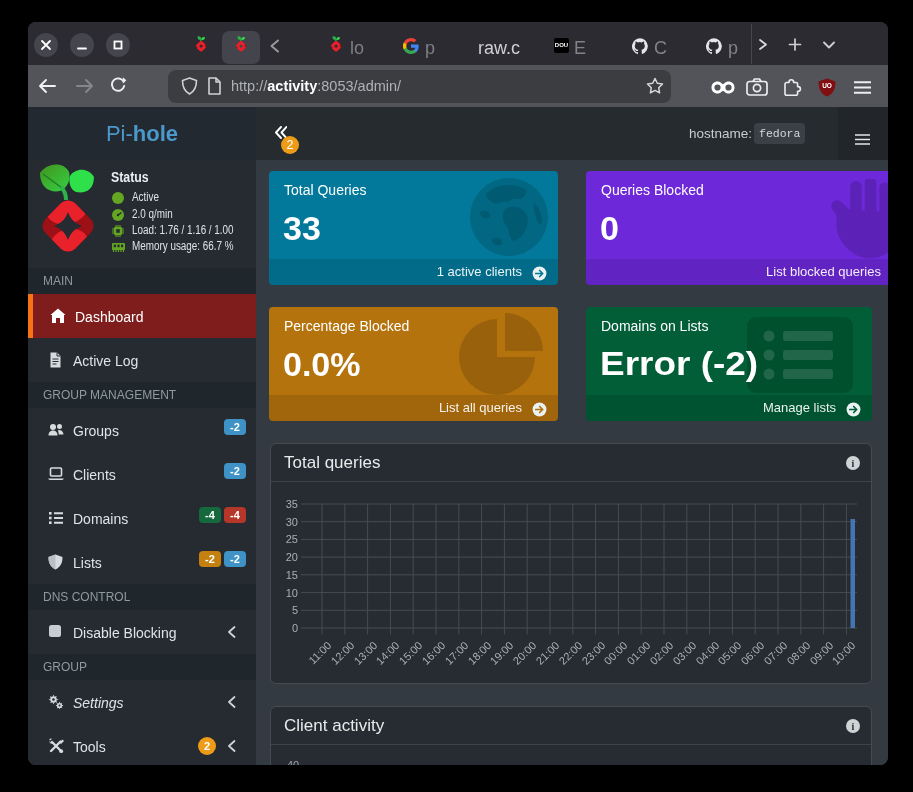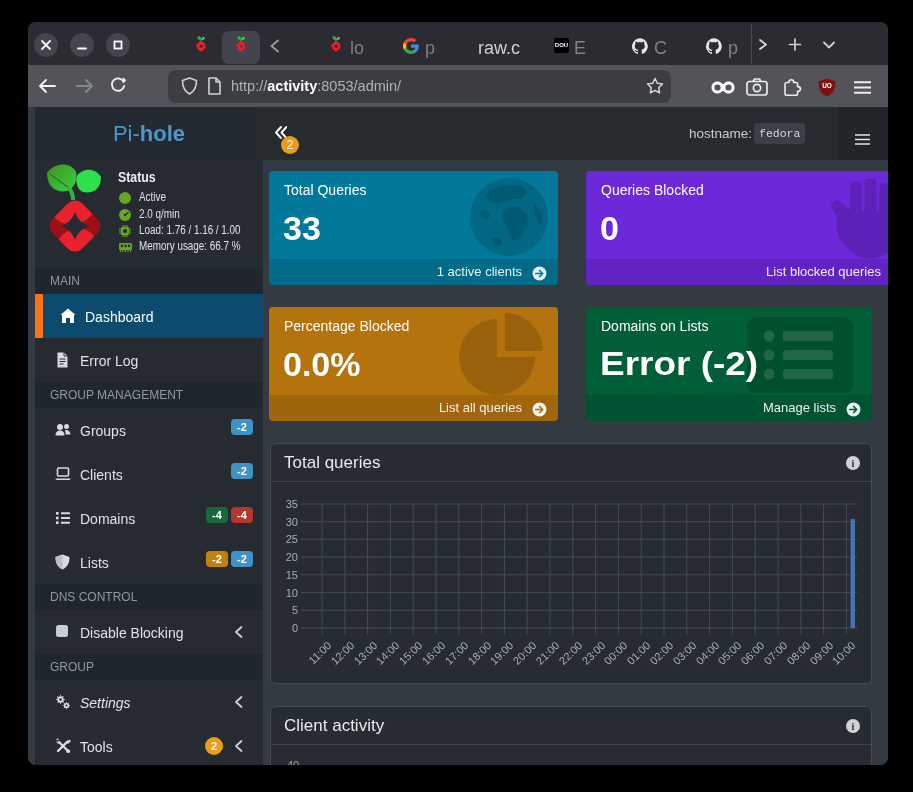--- a/index.html
+++ b/index.html
@@ -11,21 +11,21 @@
 .wbtn{position:absolute;top:11px;width:24px;height:24px;border-radius:50%;background:#45464d}
 .tabtxt{position:absolute;top:16px;font-size:18px;color:#b6b7bc;white-space:nowrap}
 #activetab{position:absolute;left:194px;top:9px;width:38px;height:33px;border-radius:7px;background:#44454c}
 
 #toolbar{position:absolute;left:0;top:43px;width:860px;height:42px;background:#525459}
 #urlbar{position:absolute;left:140px;top:5px;width:503px;height:33px;border-radius:8px;background:#3b3d41}
 #urltext{position:absolute;left:203px;top:13px;font-size:14.5px;color:#aeb1b6;white-space:nowrap}
 #urltext b{color:#fdfdfe;font-weight:700}
 
 #app{position:absolute;left:0;top:85px;width:860px;height:658px;background:#333a41}
-#sidebar{position:absolute;left:7px;top:0;width:228px;height:658px;background:#252b31;overflow:hidden}
+#sidebar{position:absolute;left:0;top:0;width:228px;height:658px;background:#252b31;overflow:hidden}
 #logo{position:absolute;left:0;top:0;width:228px;height:53px;background:#232930;
   color:#4b99cb;font-size:22px;text-align:center;line-height:53px;font-weight:300}
 #logo b{font-weight:700}
 .shead{position:absolute;left:0;width:228px;height:26px;background:#1f262c;
   color:#8e9aa1;font-size:12px;line-height:26px;padding-left:15px}
 .mitem{position:absolute;left:0;width:228px;height:44px;color:#dfe3e6;font-size:14px}
 .mitem .lbl{position:absolute;left:45px;top:15px}
 .badge{position:absolute;top:11px;height:16px;border-radius:4px;color:#fff;
   font-size:11px;font-weight:700;line-height:16px;text-align:center;width:22px}
 
@@ -235,33 +235,33 @@
 <div class="abs" style="left:104px;top:116px;font-size:12.5px;color:#dfe3e6;white-space:nowrap;transform:scaleX(.79);transform-origin:left top">Load: 1.76 / 1.16 / 1.00</div>
 <svg class="abs" style="left:84px;top:134px" width="13" height="12" viewBox="0 0 13 12">
           <rect x="0" y="2" width="13" height="7" rx="1" fill="#63a622"></rect>
           <rect x="1.8" y="3.6" width="2.2" height="2.6" fill="#252b31"></rect>
           <rect x="5.4" y="3.6" width="2.2" height="2.6" fill="#252b31"></rect>
           <rect x="9" y="3.6" width="2.2" height="2.6" fill="#252b31"></rect>
           <path d="M1.5 9 V11 M4 9 V11 M6.5 9 V11 M9 9 V11 M11.5 9 V11" stroke="#63a622" stroke-width="1.2"></path>
         </svg>
 <div class="abs" style="left:104px;top:132px;font-size:12.5px;color:#dfe3e6;white-space:nowrap;transform:scaleX(.79);transform-origin:left top">Memory usage: 66.7 %</div>
 <div class="shead" style="top:161px">MAIN</div>
-<div class="mitem" style="top:187px;background:#0c4a6e;border-left:8px solid #f97316;color:#fff;">
+<div class="mitem" style="top:187px;background:#7f1d1d;border-left:5px solid #f97316;color:#fff;">
 <svg class="abs" style="left:17px;top:14px" width="16" height="16" viewBox="0 0 16 16">
             <path d="M8 0.5 L15.5 7 L14 7 L14 15 L10 15 L10 10 L6 10 L6 15 L2 15 L2 7 L0.5 7 Z" fill="#fff"></path>
           </svg>
 <span class="lbl" style="left:42px">Dashboard</span>
 </div>
 <div class="mitem" style="top:231px;">
 <svg class="abs" style="left:20px;top:14px" width="16" height="16" viewBox="0 0 16 16">
             <path d="M2.5 0.5 L9 0.5 L12.5 4 L12.5 15.5 L2.5 15.5 Z" fill="#d8dbdd"></path>
             <path d="M9 0.5 L9 4 L12.5 4" fill="none" stroke="#252b31" stroke-width="1"></path>
             <path d="M4.5 7 H10.5 M4.5 9.5 H10.5 M4.5 12 H8.5" stroke="#252b31" stroke-width="1.2"></path>
           </svg>
-<span class="lbl" style="left:45px">Error Log</span>
+<span class="lbl" style="left:45px">Active Log</span>
 </div>
 <div class="shead" style="top:275px">GROUP MANAGEMENT</div>
 <div class="mitem" style="top:301px;">
 <svg class="abs" style="left:20px;top:14px" width="16" height="16" viewBox="0 0 16 16">
             <circle cx="5" cy="5" r="3" fill="#d8dbdd"></circle>
             <path d="M0.5 13.5 C0.5 10 2.5 8.5 5 8.5 C7.5 8.5 9.5 10 9.5 13.5 Z" fill="#d8dbdd"></path>
             <circle cx="11.5" cy="4.5" r="2.5" fill="#d8dbdd"></circle>
             <path d="M10 8 C13 7.5 15.5 9.5 15.5 12.5 L10.8 12.5" fill="#d8dbdd"></path>
           </svg>
 <span class="lbl" style="left:45px">Groups</span>

